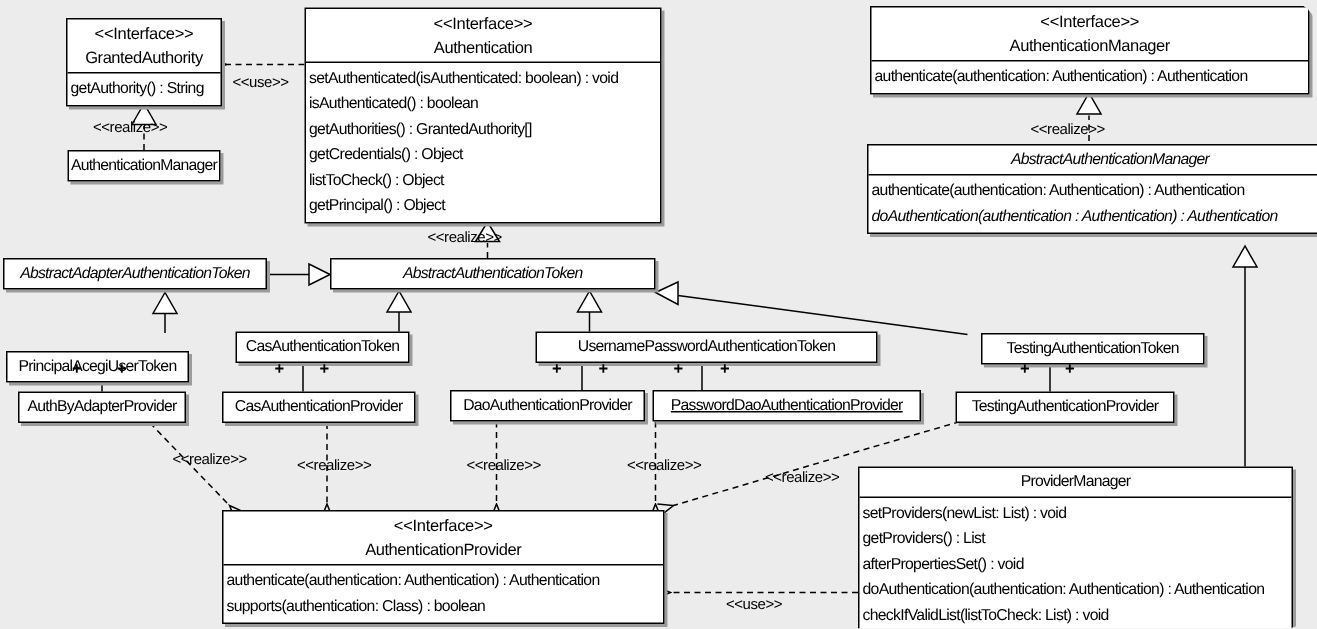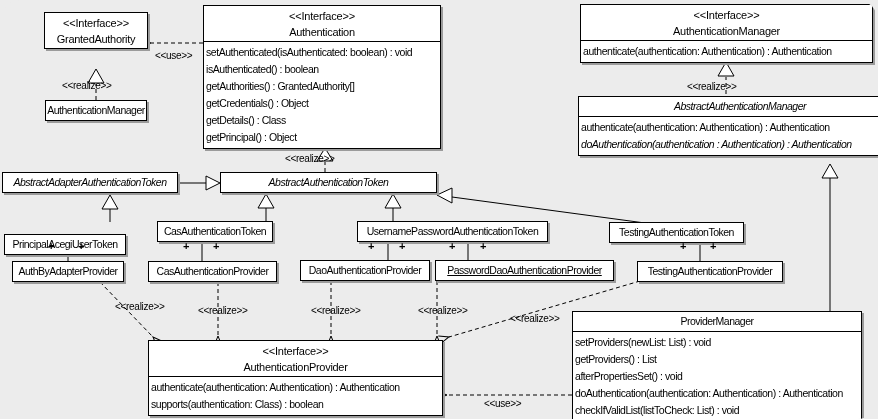--- a/index.html
+++ b/index.html
@@ -77,39 +77,42 @@
     <line x1="640" y1="281" x2="449" y2="337" stroke="#000" stroke-dasharray="4,3" marker-end="url(#oa)"></line>
 
     <line x1="572" y1="395" x2="447" y2="395" stroke="#000" stroke-dasharray="4,3" marker-end="url(#oa)"></line>
   </svg>
 
   <div class="box iface" style="left:44px;top:12px;width:104px;">
     <div class="title">
       <span class="stereo">&lt;&lt;Interface&gt;&gt;</span>
       <span class="cname">GrantedAuthority</span>
     </div>
+    <div class="methods">
+      <div class="m">getAuthority() : String</div>
+    </div>
   </div>
 
   <div class="box plain" style="left:45px;top:100px;width:102px;">
     <div class="title">
       <span class="cname">AuthenticationManager</span>
     </div>
   </div>
 
   <div class="box iface" style="left:203px;top:5px;width:238px;">
     <div class="title">
       <span class="stereo">&lt;&lt;Interface&gt;&gt;</span>
       <span class="cname">Authentication</span>
     </div>
     <div class="methods">
       <div class="m">setAuthenticated(isAuthenticated: boolean) : void</div>
       <div class="m">isAuthenticated() : boolean</div>
       <div class="m">getAuthorities() : GrantedAuthority[]</div>
       <div class="m">getCredentials() : Object</div>
-      <div class="m">getDetails() : Class</div>
+      <div class="m">listToCheck() : Object</div>
       <div class="m">getPrincipal() : Object</div>
     </div>
   </div>
 
   <div class="box iface" style="left:580px;top:4px;width:293px;">
     <div class="title">
       <span class="stereo">&lt;&lt;Interface&gt;&gt;</span>
       <span class="cname">AuthenticationManager</span>
     </div>
     <div class="methods">
@@ -144,27 +147,27 @@
       <span class="cname">PrincipalAcegiUserToken</span>
     </div>
   </div>
 
   <div class="box plain" style="left:157px;top:221px;width:116px;">
     <div class="title">
       <span class="cname">CasAuthenticationToken</span>
     </div>
   </div>
 
-  <div class="box plain" style="left:357px;top:221px;width:191px;">
+  <div class="box plain" style="left:357px;top:221px;width:228px;">
     <div class="title">
       <span class="cname">UsernamePasswordAuthenticationToken</span>
     </div>
   </div>
 
-  <div class="box plain" style="left:609px;top:222px;width:135px;">
+  <div class="box plain" style="left:654px;top:222px;width:149px;">
     <div class="title">
       <span class="cname">TestingAuthenticationToken</span>
     </div>
   </div>
 
   <div class="box plain" style="left:12px;top:261px;width:112px;">
     <div class="title">
       <span class="cname">AuthByAdapterProvider</span>
     </div>
   </div>

